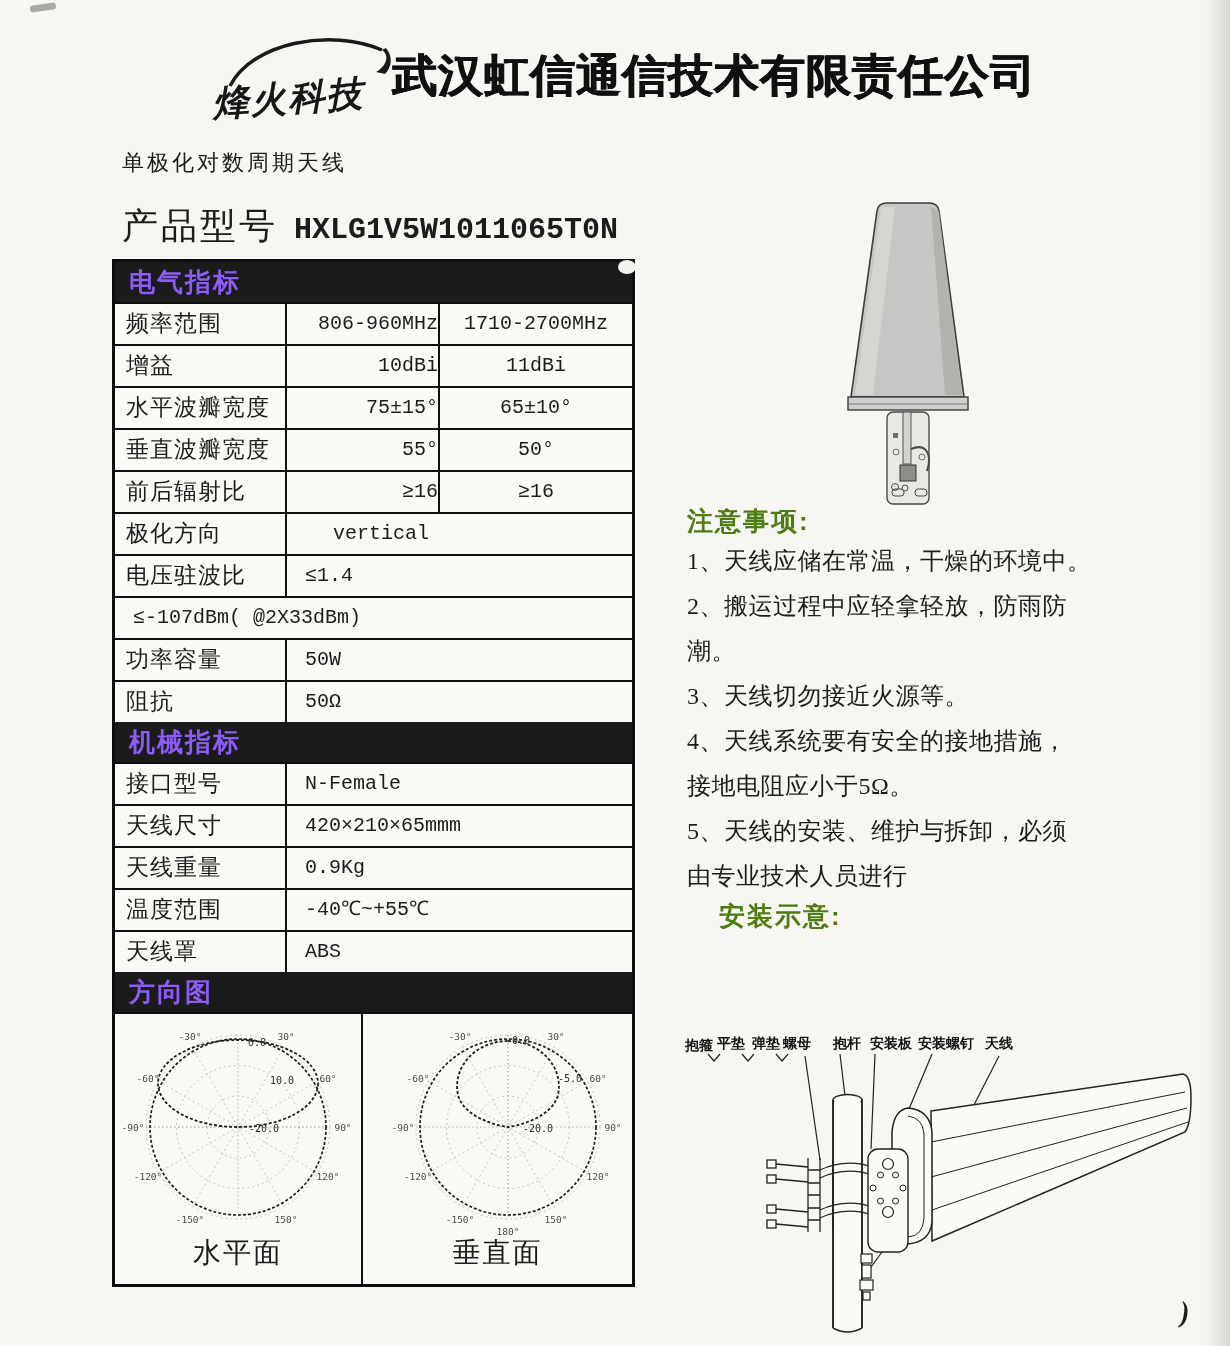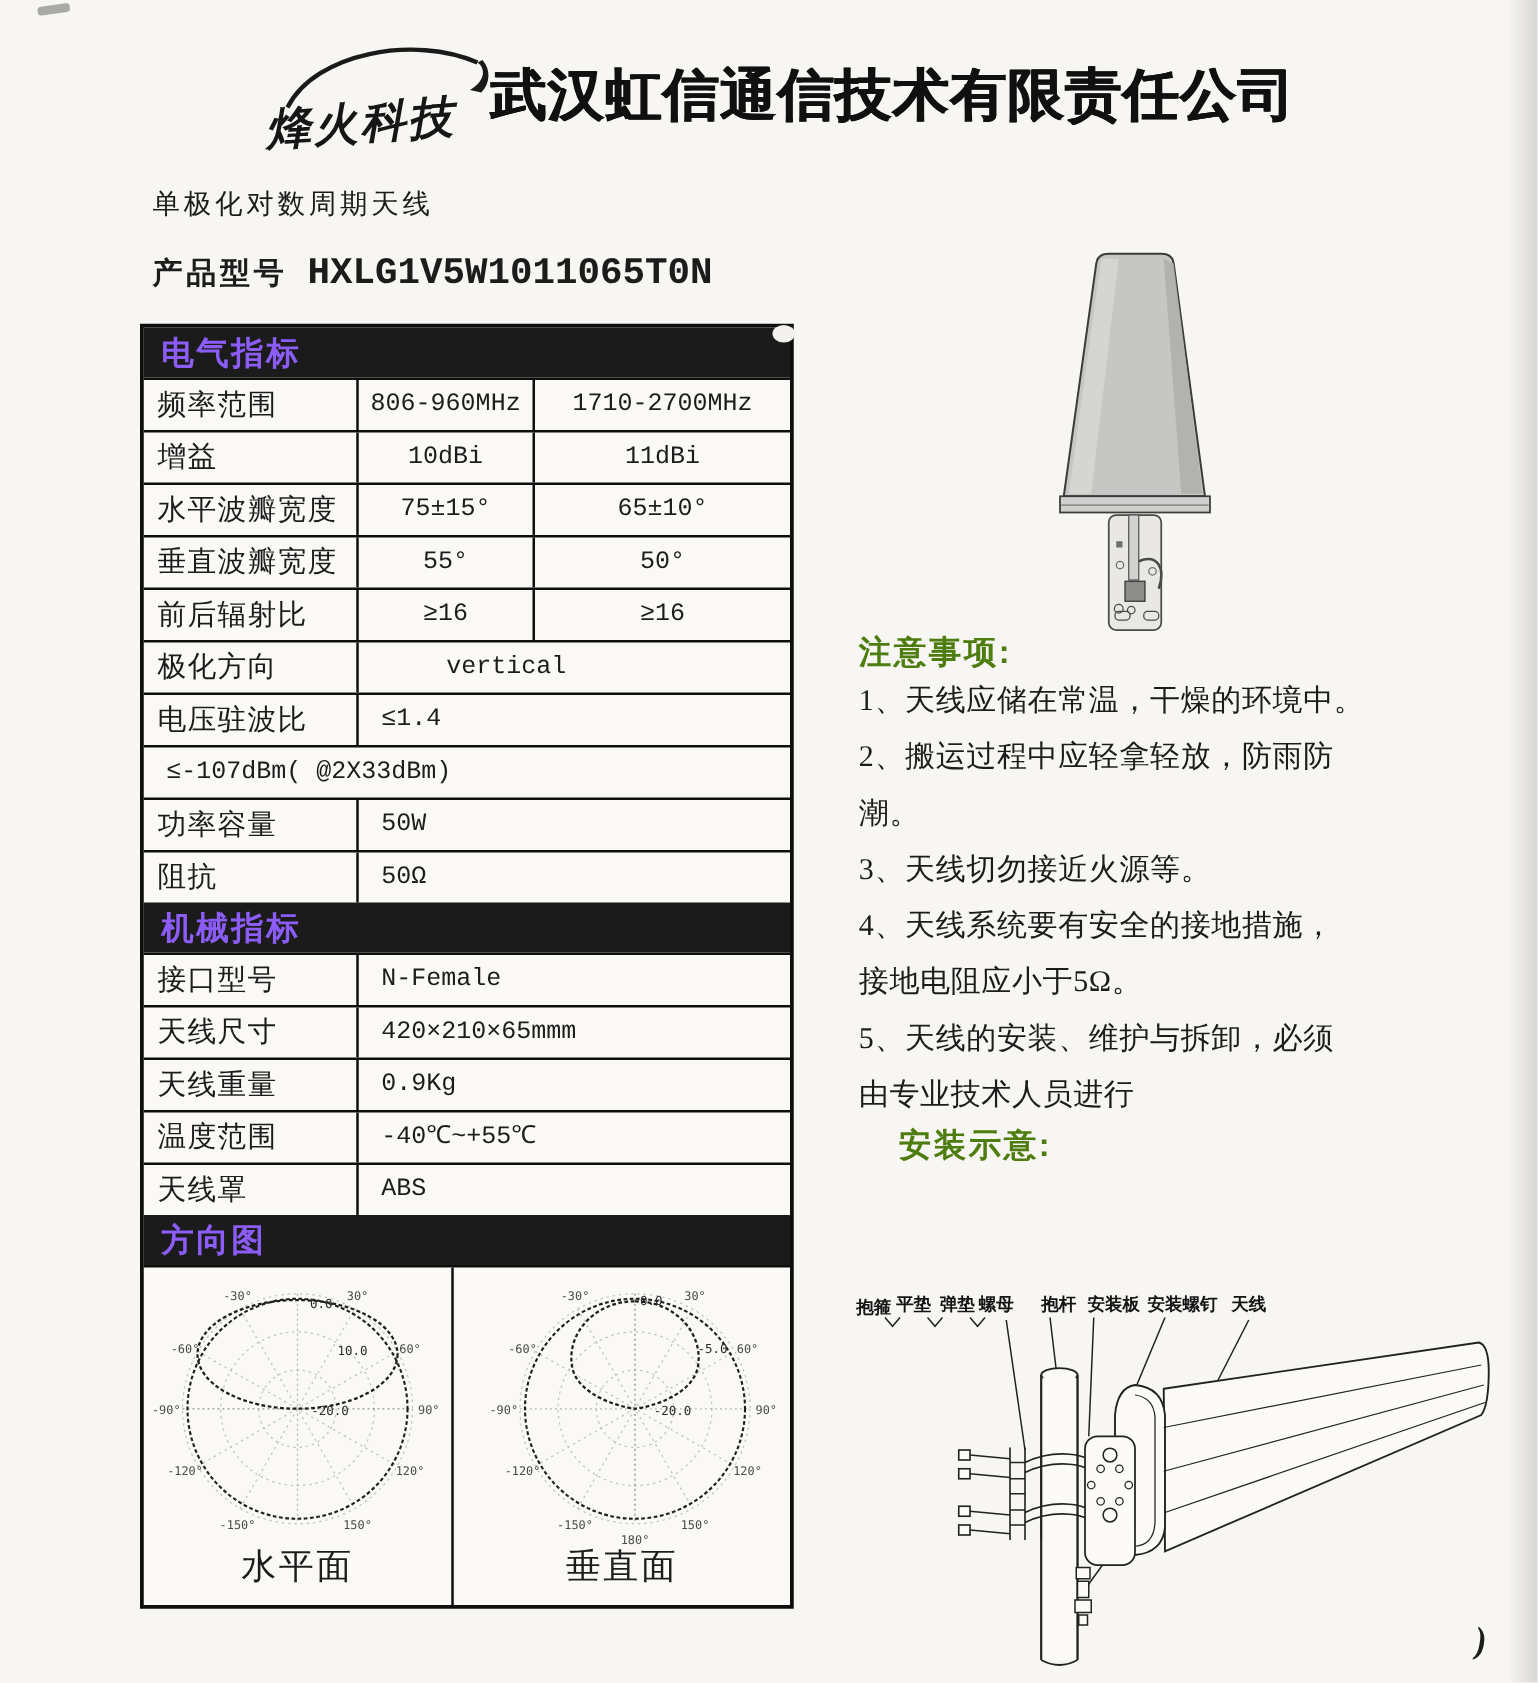--- a/index.html
+++ b/index.html
@@ -14,37 +14,37 @@
   .corner-mark{position:absolute;left:1180px;top:1298px;font-weight:900;font-size:26px;transform:rotate(10deg) scaleY(1.15);}
 
   
   .logo{position:absolute;left:208px;top:26px;width:190px;height:96px;}
   .company-name{position:absolute;left:392px;top:46px;
     font-family:"Liberation Sans", sans-serif;font-weight:900;font-size:45px;
     letter-spacing:1px;color:#101010;text-shadow:.7px 0 #101010,-.5px 0 #101010;}
 
   .product-title{position:absolute;left:122px;top:148px;font-size:22px;font-weight:400;letter-spacing:3px;}
   .model-line{position:absolute;left:122px;top:202px;display:flex;align-items:baseline;gap:16px;}
-  .model-label{font-size:24px;font-weight:700;letter-spacing:3px;}
+  .model-label{font-size:36px;font-weight:400;letter-spacing:3px;}
   .model-value{font-family:"Liberation Mono", monospace;font-size:30px;font-weight:700;}
 
   
   .spec-table{position:absolute;left:112px;top:259px;width:517px;border:3px solid #0e0e0e;background:rgba(255,255,255,0.35);}
   .tbar{height:40px;background:#1b1b1b;color:#8b5cf6;position:relative;
     font-family:"Liberation Sans", sans-serif;font-weight:700;font-size:26px;line-height:41px;
     letter-spacing:2px;padding-left:14px;}
   .dot-artifact{position:absolute;right:-4px;top:-2px;width:18px;height:14px;border-radius:50%;background:#f2f1ed;}
   .trow{display:flex;align-items:stretch;border-top:2px solid #0e0e0e;height:40px;}
   .tl{width:172px;box-sizing:border-box;border-right:2px solid #0e0e0e;
       font-size:23px;line-height:40px;padding-left:11px;letter-spacing:1px;white-space:nowrap;}
   .tv{font-family:"Liberation Mono", monospace;font-size:20px;line-height:40px;}
-  .tv1{width:141px;box-sizing:border-box;border-right:2px solid #0e0e0e;text-align:center;}
+  .tv1{width:153px;box-sizing:border-box;border-right:2px solid #0e0e0e;text-align:right;}
   .tv2{flex:1;text-align:center;}
   .tvs{flex:1;padding-left:18px;}
-  .trow.ind .tvs{padding-left:70px;}
+  .trow.ind .tvs{padding-left:46px;}
   .plots{display:flex;border-top:2px solid #0e0e0e;height:270px;}
   .pcell{position:relative;box-sizing:border-box;}
   .pcell-l{width:248px;border-right:2px solid #0e0e0e;}
   .pcell-r{flex:1;}
   svg.polar{display:block;margin:10px auto 0;overflow:visible;}
   .pcell-r svg.polar{margin-left:42px;}
   .pcap{text-align:center;font-size:28px;letter-spacing:2px;margin-top:4px;}
 
   
   .notes{position:absolute;left:687px;top:504px;width:540px;}

